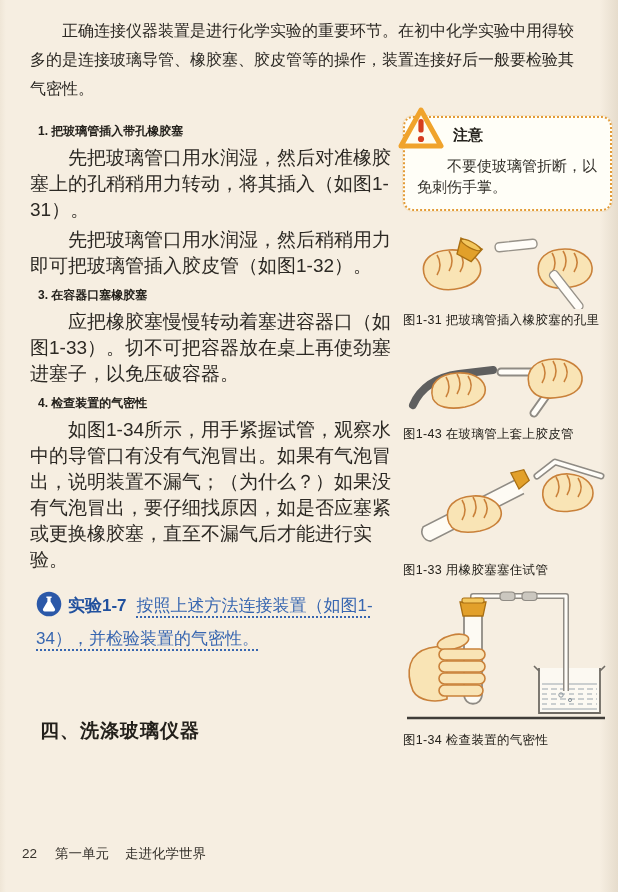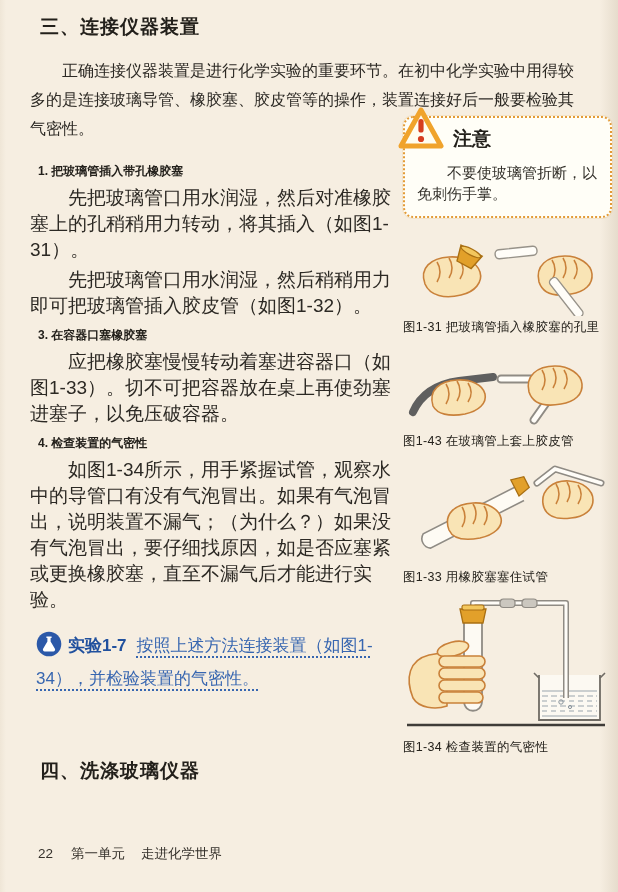--- a/index.html
+++ b/index.html
@@ -35,48 +35,47 @@
   .exp-icon { display:inline-block; vertical-align:-6px; margin-right:6px; }
   .exp-label { font-weight:bold; color:#21519e; margin-right:10px; }
   .exp-body {
     color:#3766b0;
     text-decoration:underline dotted #3766b0 1.5px;
     text-underline-offset:5px;
   }
   .sec4 { padding-top:0; margin-top:66px; }
   .body4 { width:560px; margin:10px 0 0 30px; font-size:16px; line-height:30px; text-indent:2em; }
   .footer { position:absolute; left:22px; top:845px; font-size:13.5px; color:#35312b; }
-  .footer .pg { margin-right:18px;margin-left:16px; }
+  .footer .pg { margin-right:18px; }
   .footer .unit { margin-right:16px; }
   
   .right-col { position:absolute; top:116px; left:399px; width:213px; }
   .notice {
     position:relative;
     border:2px dotted #e39b37; border-radius:10px;
     background:#fffef7;
     padding:8px 10px 12px 12px;
     margin:0 0 14px 4px; min-height:70px;
     box-shadow:0 0 0 1px rgba(230,170,70,0.15);
   }
   .warn-icon { position:absolute; left:-8px; top:-12px; }
-  .notice-title { margin:0 0 4px 36px; font-size:19px; font-weight:bold; color:#23201b; }
+  .notice-title { margin:0 0 4px 36px; font-size:15px; font-weight:bold; color:#23201b; }
   .notice-body { margin:10px 0 0 0; font-size:15px; line-height:21px; text-indent:2em; color:#33302a; }
   figure { margin:0 0 12px 0; padding:0; }
   figcaption {
     margin:3px 0 0 4px;
     font-size:12.5px; color:#25221c; letter-spacing:0.3px;
   }
   .fig-img { display:block; margin:0 auto; }
 </style>
 </head>
 <body>
 
 <div class="page">
 
-  <h1 class="sec-heading">三、连接仪器装置</h1>
 
   <p class="intro">正确连接仪器装置是进行化学实验的重要环节。在初中化学实验中用得较多的是连接玻璃导管、橡胶塞、胶皮管等的操作，装置连接好后一般要检验其气密性。</p>
 
   <div class="left-col">
 
     <div class="item">
       <h2 class="item-title">1. 把玻璃管插入带孔橡胶塞</h2>
       <p class="item-body">先把玻璃管口用水润湿，然后对准橡胶塞上的孔稍稍用力转动，将其插入（如图1-31）。</p>
     </div>
 

